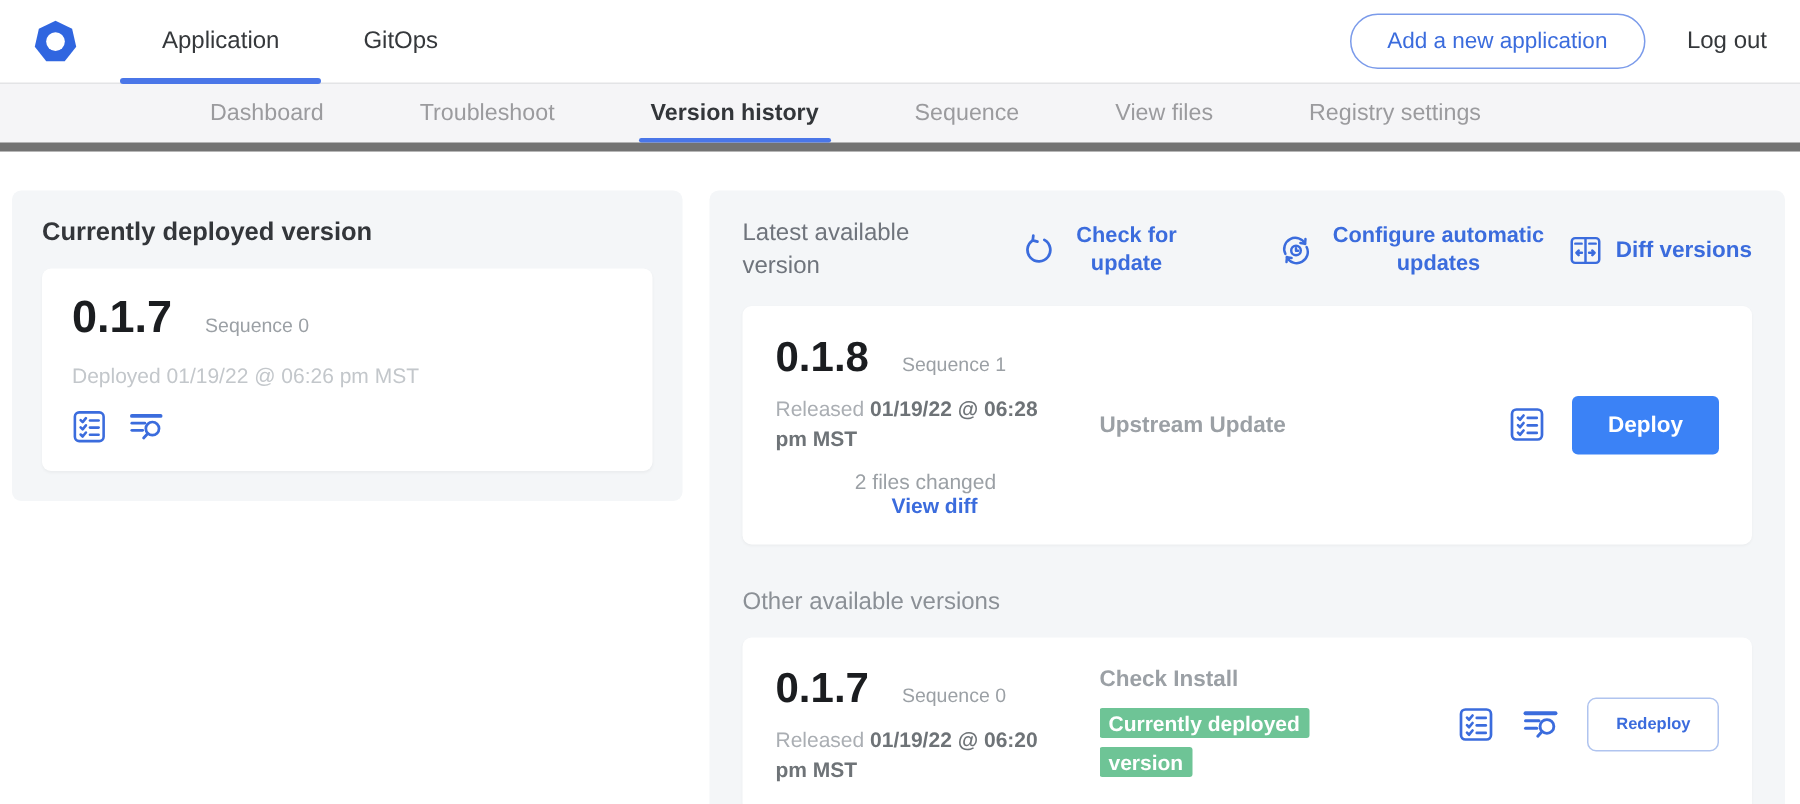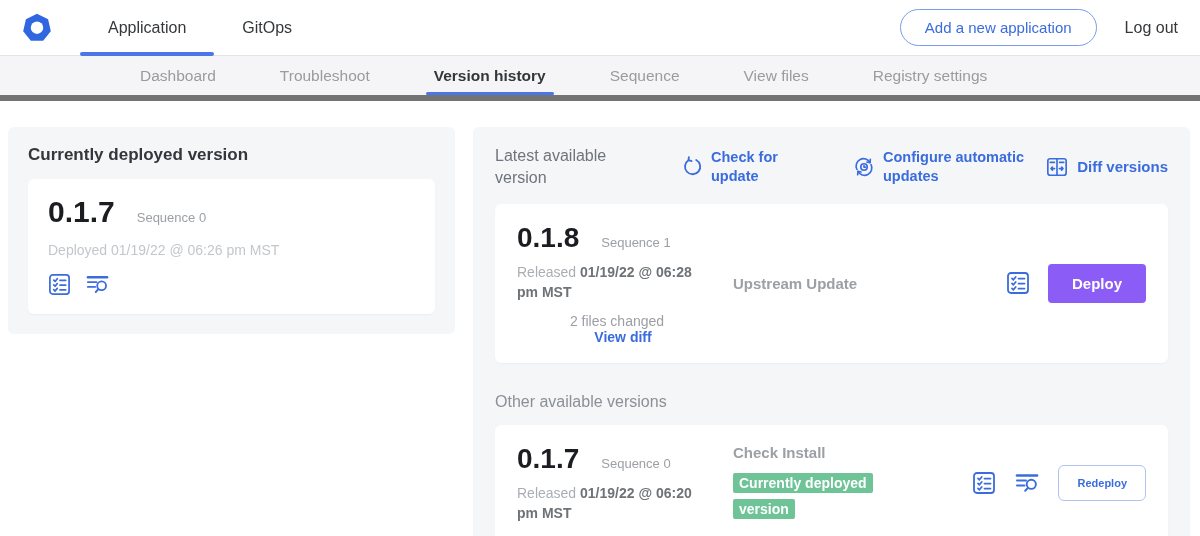--- a/index.html
+++ b/index.html
@@ -48,21 +48,21 @@
   .seq { font-size:13px; color:#9ba0a5; margin-left:22px; }
   .deployed-text { margin-top:13px; font-size:14px; color:#c3c7cb; }
   .icon-row { margin-top:15px; display:flex; gap:14px; align-items:center; }
   .icon-btn { color:#3b6cdd; cursor:pointer; display:inline-flex; }
 
   
   .right-panel { flex:1; padding:18px 22px 22px; min-height:409px; }
   .latest-header { display:flex; align-items:center; }
   .latest-title { width:158px; flex:none; font-size:16px; color:#6f747c; line-height:1.35; }
   .action-link { display:flex; align-items:center; color:#3b6cdd; font-size:14.5px;
-                 font-weight:600; line-height:1.25; cursor:pointer; }
+                 font-weight:600; line-height:1.25; cursor:pointer;text-align:center; }
   .action-link svg { margin-right:8px; flex:none; }
   .al-check  { margin-left:28px; }
   .al-check  .al-text { max-width:80px; }
   .al-config { margin-left:62px; }
   .al-config .al-text { max-width:152px; }
   .diff-link { margin-left:auto; display:flex; align-items:center; color:#3b6cdd;
                font-size:15px; font-weight:600; cursor:pointer; }
   .diff-link svg { margin-right:8px; }
 
   .version-card { margin-top:16px; padding:18px 22px; display:flex; align-items:center; }
@@ -72,21 +72,21 @@
   .released .rel-date { color:#6e7377; font-weight:700; }
   .files-row { margin-top:10px; font-size:14px; color:#9ba0a5; display:flex; align-items:center;flex-direction:column; }
   .view-diff { color:#3b6cdd; font-weight:600; margin-left:12px; cursor:pointer; }
   .vc-mid { flex:1; padding-left:16px; }
   .source { font-size:15px; font-weight:600; color:#9ba0a5; }
   .badge-wrap { margin-top:9px; max-width:168px; line-height:1.6; }
   .badge { display:inline; background:#6ec496; color:#fff; font-size:14px; font-weight:600;
            padding:2px 6px; border-radius:2px;
            -webkit-box-decoration-break:clone; box-decoration-break:clone; }
   .vc-right { display:flex; align-items:center; gap:18px; flex:none; }
-  .deploy-btn { background:#8b5cf6; color:#fff; font-weight:700; font-size:15px; border:none;
+  .deploy-btn { background:#3b82f6; color:#fff; font-weight:700; font-size:15px; border:none;
                 border-radius:4px; padding:11px 24px; cursor:pointer;
                 font-family:"Liberation Sans", sans-serif; }
   .redeploy-btn { background:#fff; color:#3b6cdd; font-weight:700; font-size:11px;
                   border:1px solid #b0c4ef; border-radius:6px; padding:11px 18px; cursor:pointer;
                   font-family:"Liberation Sans", sans-serif; }
   .other-title { margin-top:30px; font-size:16px; color:#8b9096; }
   .other-card { margin-top:14px; }
 </style>
 </head>
 <body>

